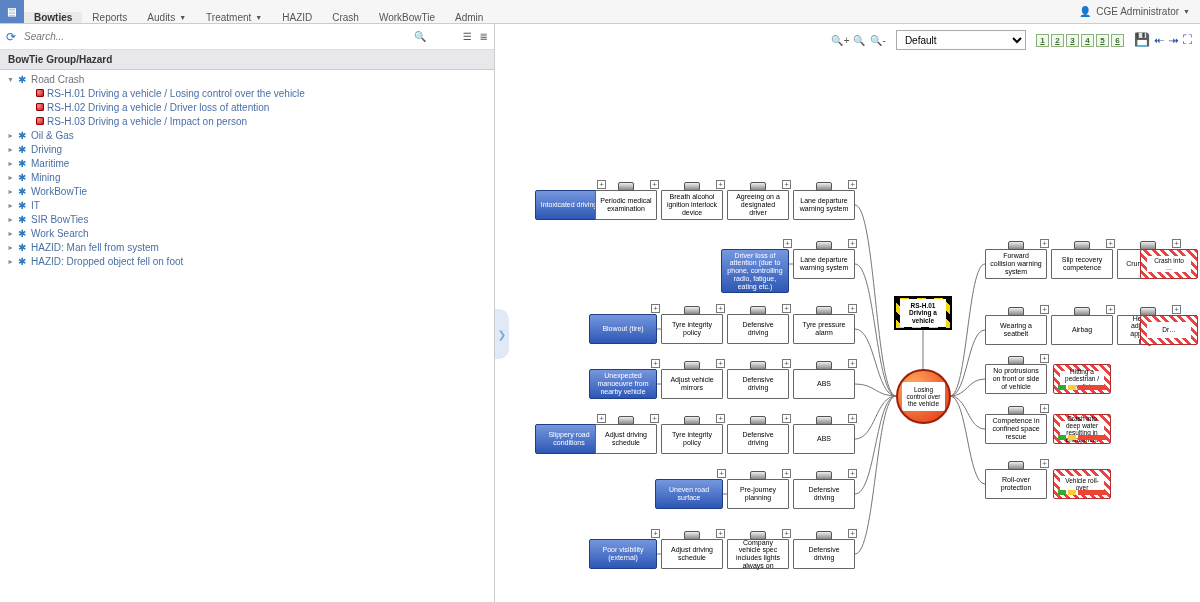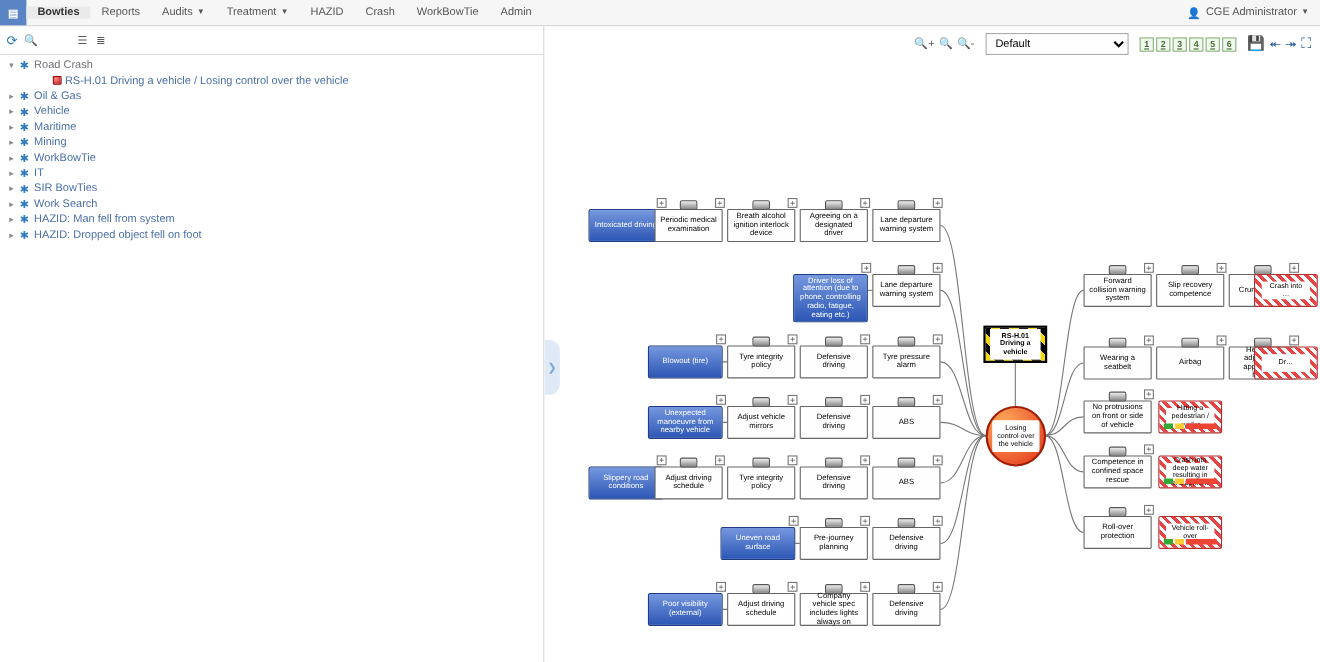--- a/index.html
+++ b/index.html
@@ -1,21 +1,21 @@
 <!DOCTYPE html>
 <html><head>
 <meta charset="utf-8">
 <style>
   html,body{margin:0;padding:0;font-family:Arial,Helvetica,sans-serif;font-size:10px;color:#333;background:#fff;height:100%;overflow:hidden}
   *{box-sizing:border-box}
 
   
   .topbar{height:24px;background:#f6f6f7;border-bottom:1px solid #ccc;display:flex;align-items:stretch}
   .brand{width:24px;display:flex;align-items:center;justify-content:center;background:#5a84c4;color:#fff;font-weight:bold}
-  .nav{display:flex;align-items:center}
+  .nav{display:flex;align-items:flex-end}
   .nav-item{display:flex;align-items:center;padding:0 10px;color:#555;cursor:pointer;gap:4px}
   .nav-item.active{background:#eaeaea;color:#333;font-weight:600}
   .caret{font-size:7px}
   .spacer{flex:1}
   .user{display:flex;align-items:center;padding:0 10px;color:#555;gap:4px}
 
   .main{display:flex;height:calc(602px - 24px)}
 
   
   .sidebar{width:495px;border-right:1px solid #ccc;display:flex;flex-direction:column;background:#fff}
@@ -83,47 +83,59 @@
     <span>CGE Administrator</span>
     <span class="caret">▼</span>
   </div>
 </div>
 
 <div class="main">
 
   <div class="sidebar">
     <div class="searchrow">
       <span class="search-refresh">⟳</span>
+      <input class="search-input" placeholder="Search..." style="">
       <div class="search-icons">
         <span>🔍</span>
         <span style="width:20px"></span>
         <span>☰</span>
         <span>≣</span>
       </div>
     </div>
+    <div class="panel-title">BowTie Group/Hazard</div>
     <div class="tree" id="tree">
         <div class="tree-row sel" style="padding-left: 6px;">
           <span class="twisty">▾</span>
           <span class="bullet-grp">✱</span>
           <span>Road Crash</span>
         </div>
-        <div class="tree-row" style="padding-left: 36px;">
+        <div class="tree-row" style="padding-left: 24px;">
           <span class="twisty"></span>
           <span class="bullet-red"></span>
           <span>RS-H.01 Driving a vehicle / Losing control over the vehicle</span>
         </div>
+        <div class="tree-row" style="padding-left: 24px;">
+          <span class="twisty"></span>
+          <span class="bullet-red"></span>
+          <span>RS-H.02 Driving a vehicle / Driver loss of attention</span>
+        </div>
+        <div class="tree-row" style="padding-left: 24px;">
+          <span class="twisty"></span>
+          <span class="bullet-red"></span>
+          <span>RS-H.03 Driving a vehicle / Impact on person</span>
+        </div>
         <div class="tree-row" style="padding-left: 6px;">
           <span class="twisty">▸</span>
           <span class="bullet-grp">✱</span>
           <span>Oil &amp; Gas</span>
         </div>
         <div class="tree-row" style="padding-left: 6px;">
           <span class="twisty">▸</span>
           <span class="bullet-grp">✱</span>
-          <span>Vehicle</span>
+          <span>Driving</span>
         </div>
         <div class="tree-row" style="padding-left: 6px;">
           <span class="twisty">▸</span>
           <span class="bullet-grp">✱</span>
           <span>Maritime</span>
         </div>
         <div class="tree-row" style="padding-left: 6px;">
           <span class="twisty">▸</span>
           <span class="bullet-grp">✱</span>
           <span>Mining</span>

